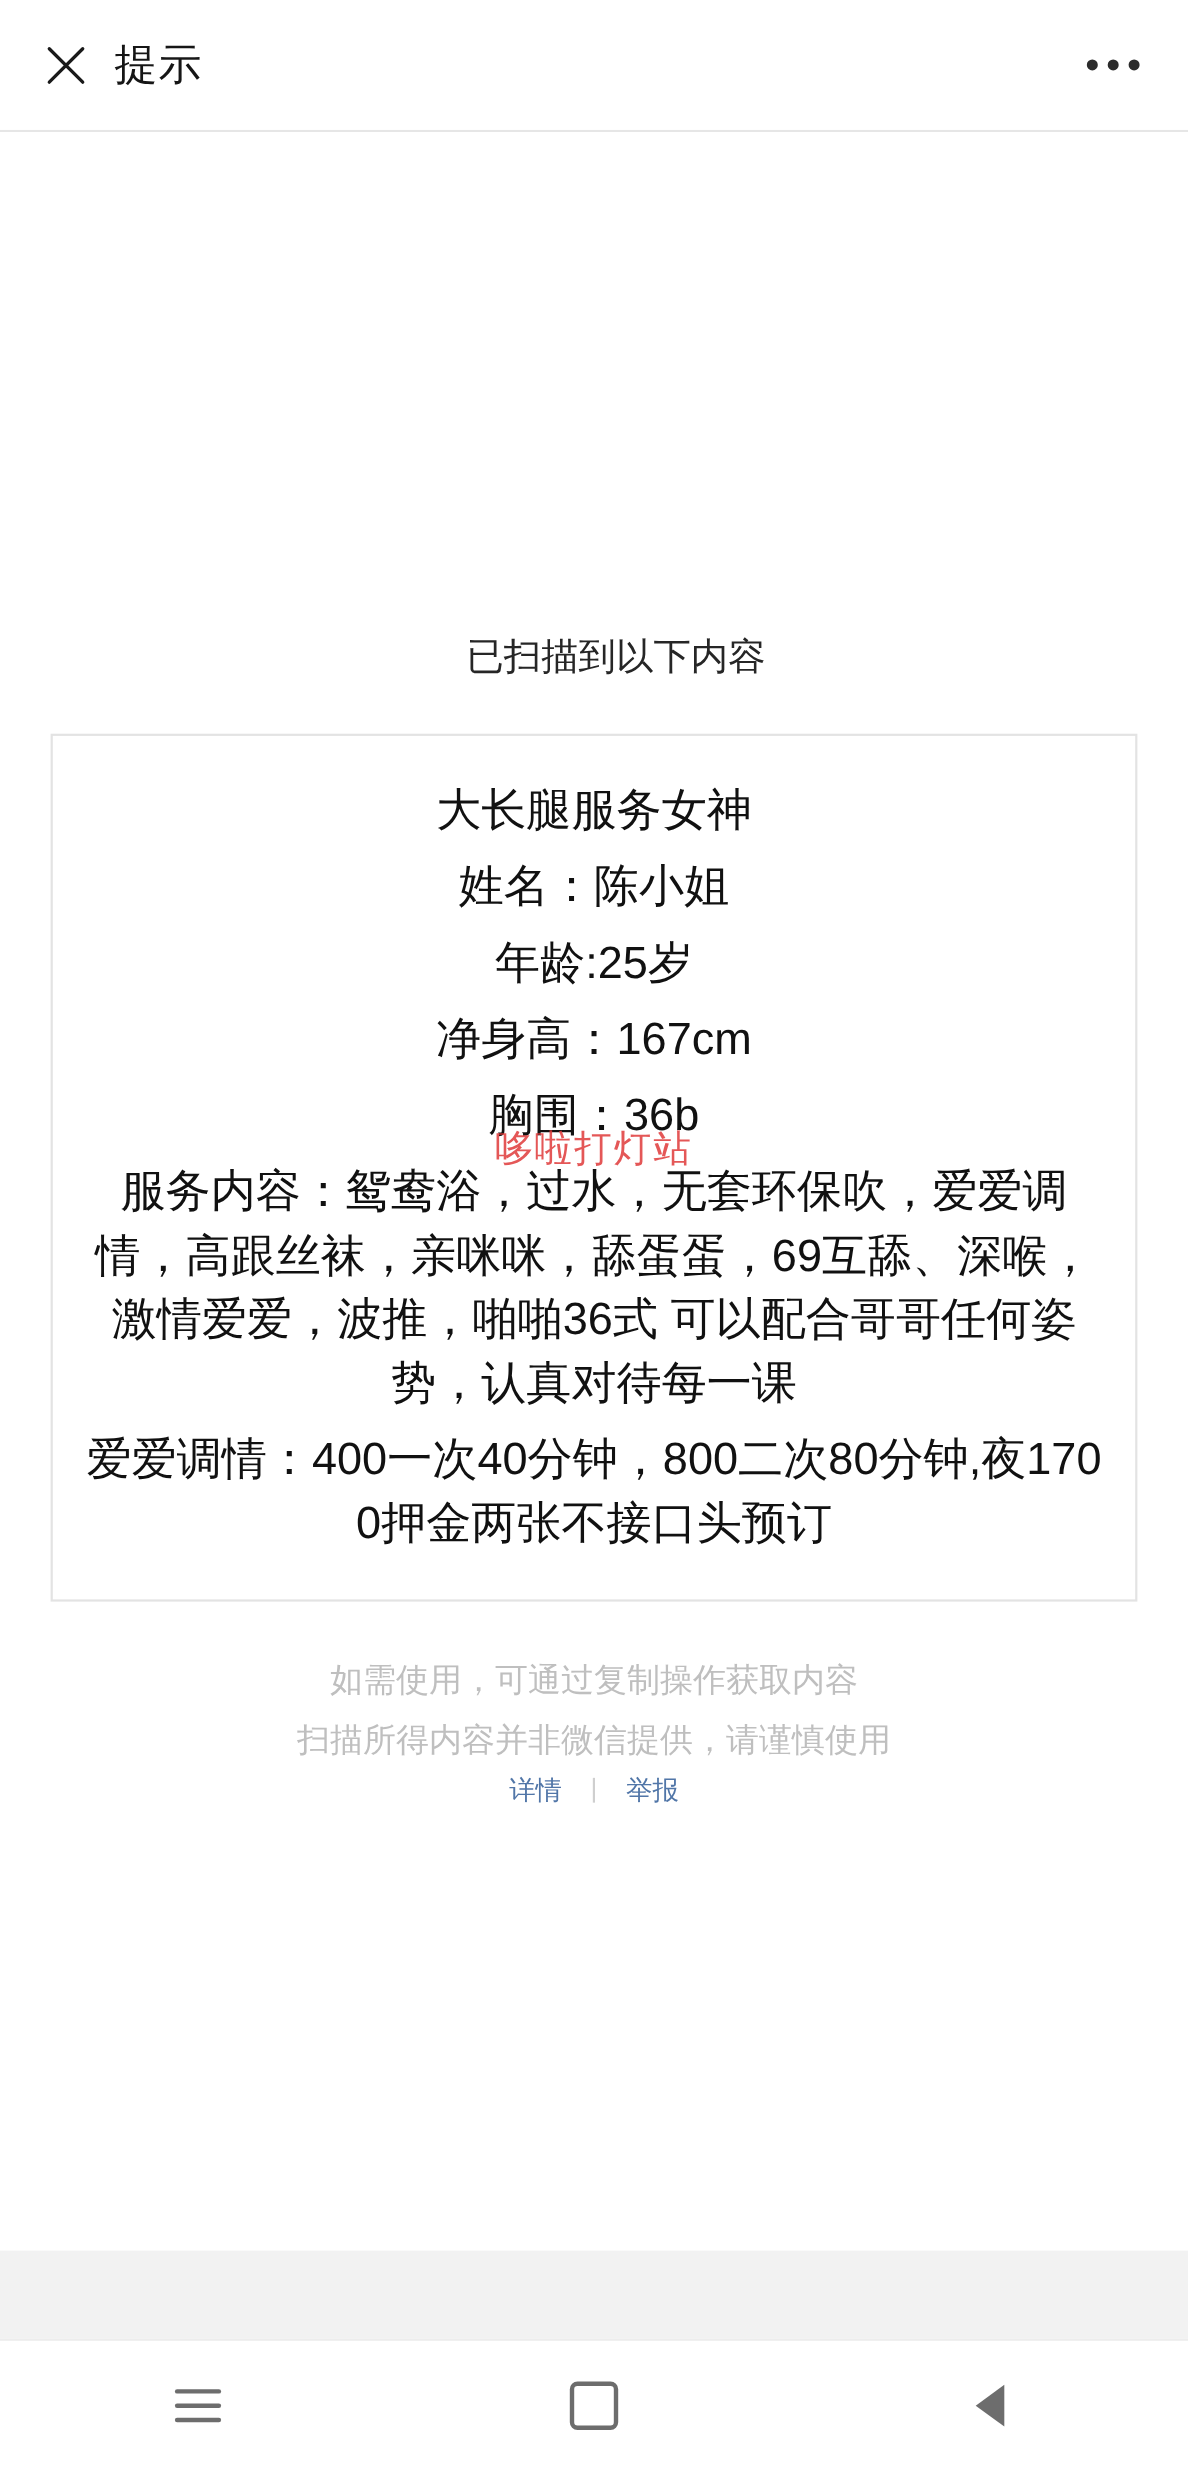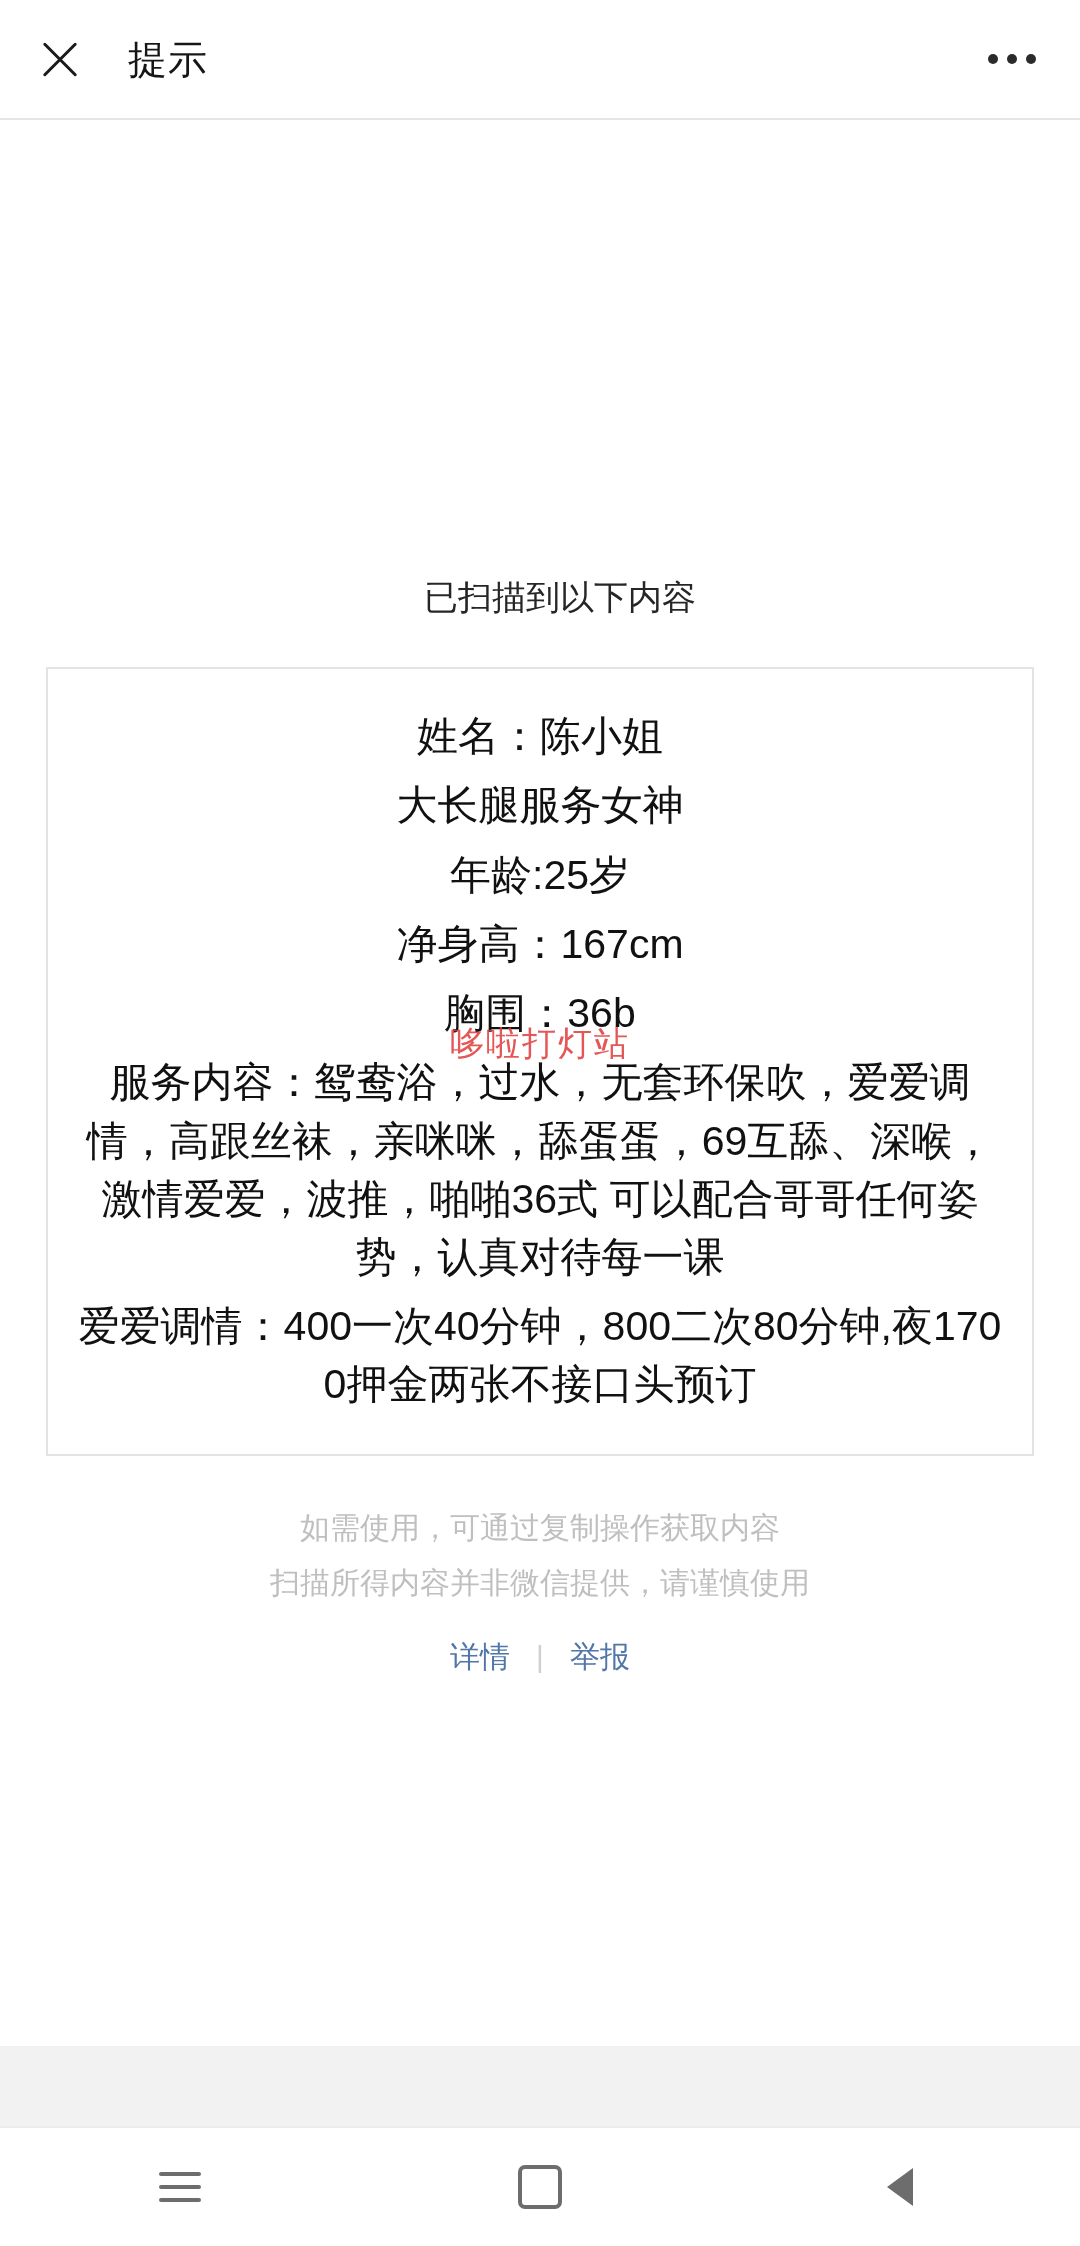--- a/index.html
+++ b/index.html
@@ -42,21 +42,21 @@
     top: 25px;
     width: 46px;
     height: 3px;
     background: #1a1a1a;
     border-radius: 2px;
   }
   .nav-close::before { transform: rotate(45deg); }
   .nav-close::after  { transform: rotate(-45deg); }
 
   .nav-title {
-    margin-left: 42px;
+    margin-left: 18px;
     font-size: 39px;
     color: #161616;
     letter-spacing: 1px;
     line-height: 1;
   }
   .nav-spacer { flex: 1 1 auto; }
   .nav-more {
     display: flex;
     align-items: center;
     gap: 9px;
@@ -132,26 +132,25 @@
 
   .notice {
     margin-top: 44px;
     text-align: center;
     color: #bfbfbf;
     font-size: 30px;
     line-height: 1.85;
   }
 
   .links {
-    margin-top: 26px;
     display: flex;
     justify-content: center;
     align-items: center;
     gap: 26px;
-    font-size: 30px;
+    font-size: 24px;
     color: #5a7fb5;
   }
   .links a {
     color: #5176a8;
     text-decoration: none;
     cursor: pointer;
   }
   .links .sep {
     color: #cfcfcf;
   }
@@ -215,22 +214,22 @@
       <span></span>
       <span></span>
       <span></span>
     </div>
   </div>
   <div class="nav-divider"></div>
 
   <div class="scan-heading">已扫描到以下内容</div>
 
   <div class="card">
+    <p class="block">大长腿服务女神</p>
     <p class="block">姓名：陈小姐</p>
-    <p class="block">大长腿服务女神</p>
     <p class="block">年龄:25岁</p>
     <p class="block">净身高：167cm</p>
     <p class="block">胸围：36b</p>
     <p class="block">服务内容：鸳鸯浴，过水，无套环保吹，爱爱调情，高跟丝袜，亲咪咪，舔蛋蛋，69互舔、深喉，激情爱爱，波推，啪啪36式 可以配合哥哥任何姿势，认真对待每一课</p>
     <p class="block">爱爱调情：400一次40分钟，800二次80分钟,夜1700押金两张不接口头预订</p>
     <div class="watermark">哆啦打灯站</div>
   </div>
 
   <div class="notice">
     <div>如需使用，可通过复制操作获取内容</div>

